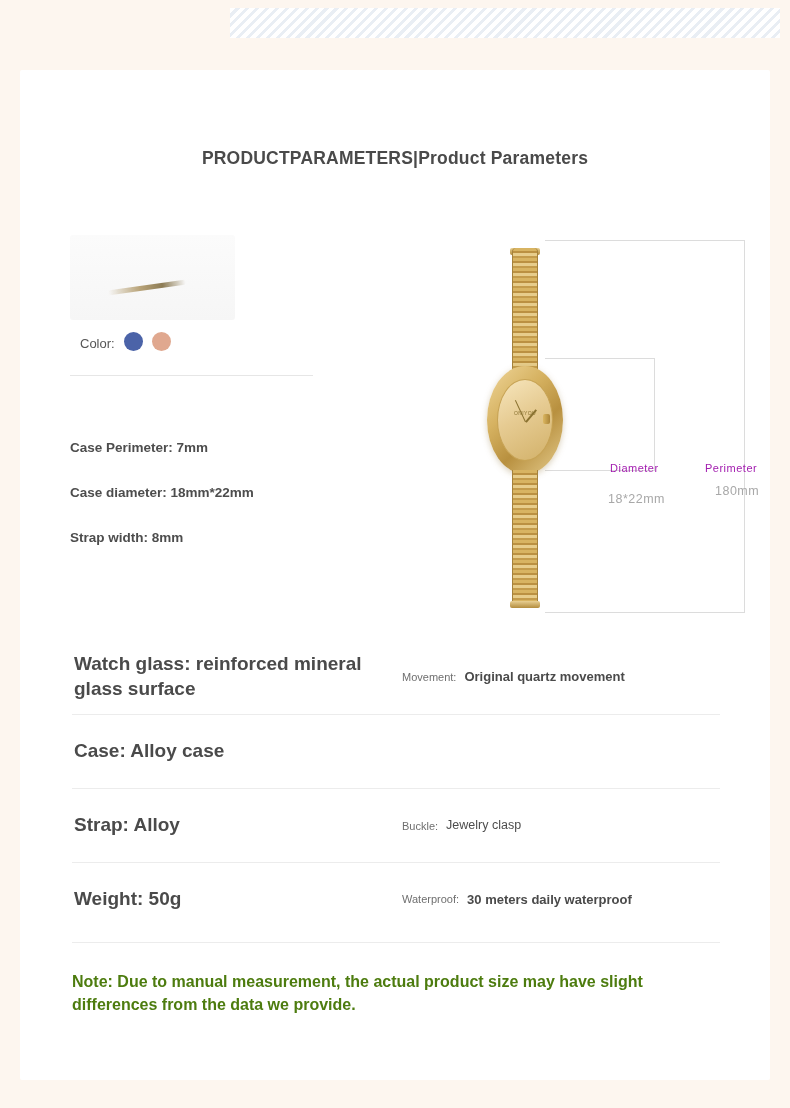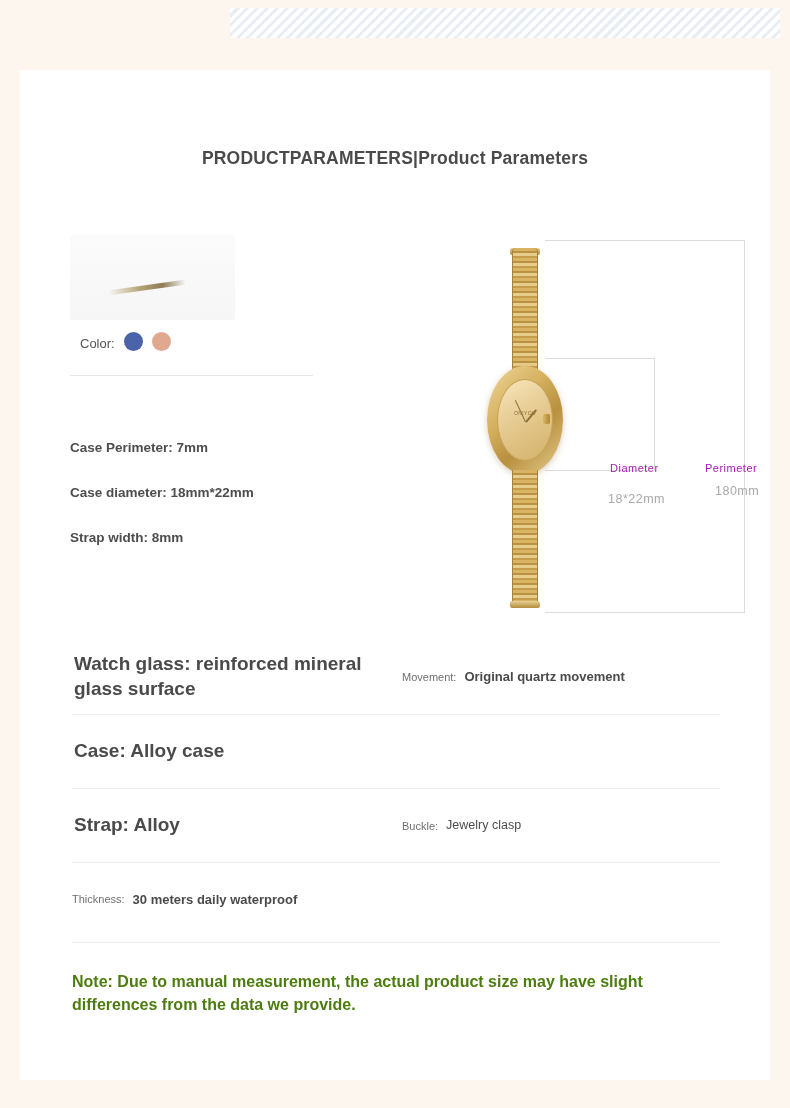--- a/index.html
+++ b/index.html
@@ -403,22 +403,25 @@
       <div class="cellL">
         <span class="vbig hl"><span>Strap: Alloy</span></span>
       </div>
       <div class="cellR">
         <span class="k">Buckle:</span>
         <span class="vsml"><span>Jewelry clasp</span></span>
       </div>
     </div>
 
     <div class="trow">
+      <div class="cellL">
+        <span class="vbig hl"><span>Weight: 50g</span></span>
+      </div>
       <div class="cellR">
-        <span class="k">Thickness:</span>
+        <span class="k">Waterproof:</span>
         <span class="vmed hl"><span>30 meters daily waterproof</span></span>
       </div>
     </div>
   </div>
 
   <div class="table-line-bottom"></div>
 
   <div class="note note-hl">
     <span>Note: Due to manual measurement, the actual product size may have slight differences from the data we provide.</span>
   </div>

